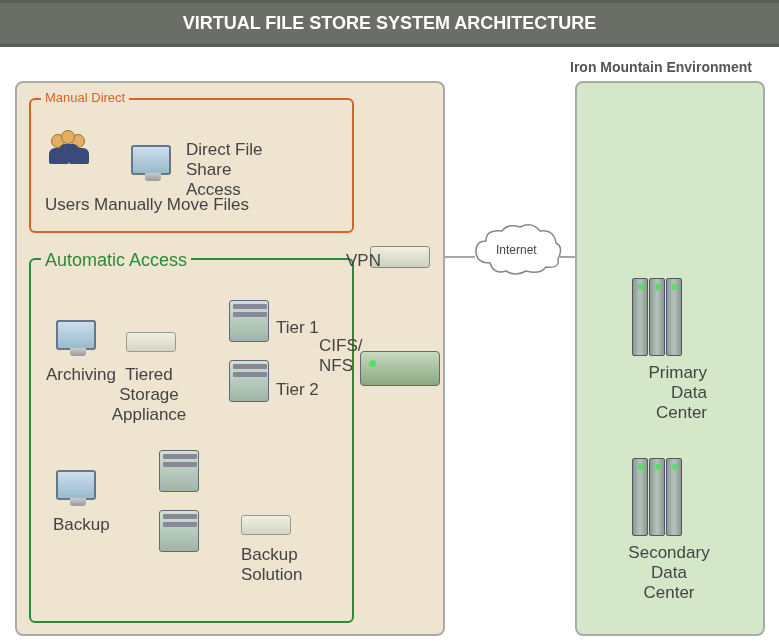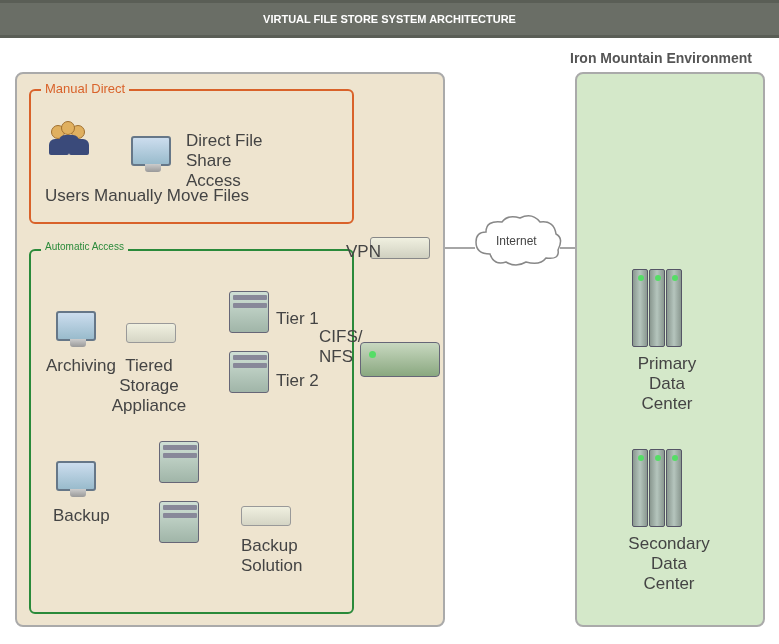--- a/index.html
+++ b/index.html
@@ -1,27 +1,27 @@
 <!DOCTYPE html>
 <html><head>
 <meta charset="utf-8">
 <style>
 *{margin:0;padding:0;box-sizing:border-box}
 body{font-family:Arial,sans-serif;width:779px;height:644px;background:#fff;position:relative}
-.header{background:#6a6e66;color:#fff;text-align:center;padding:10px 0;font-weight:bold;font-size:11px;border-top:3px solid #5a5e56;border-bottom:3px solid #5a5e56;margin-bottom:4px}
+.header{background:#6a6e66;color:#fff;text-align:center;padding:10px 0;font-weight:bold;font-size:18px;border-top:3px solid #5a5e56;border-bottom:3px solid #5a5e56;margin-bottom:4px}
 .canvas{position:relative;width:779px;height:590px}
 .section-title{position:absolute;font-weight:bold;font-size:14px;color:#555}
 .cust-title{left:160px;top:8px}
 .iron-title{left:570px;top:8px}
 .cust-box{position:absolute;left:15px;top:30px;width:430px;height:555px;background:#eee4cf;border:2px solid #aaa;border-radius:8px}
 .iron-box{position:absolute;left:575px;top:30px;width:190px;height:555px;background:#d4e8c9;border:2px solid #aaa;border-radius:8px}
 .manual-box{position:absolute;left:12px;top:15px;width:325px;height:135px;border:2px solid #d9622a;border-radius:6px}
 .manual-title{position:absolute;left:10px;top:-10px;background:#eee4cf;padding:0 4px;color:#d9622a;font-size:13px}
 .auto-box{position:absolute;left:12px;top:175px;width:325px;height:365px;border:2px solid #2a8a3a;border-radius:6px}
-.auto-title{position:absolute;left:10px;top:-10px;background:#eee4cf;padding:0 4px;color:#2a8a3a;font-size:10px}
+.auto-title{position:absolute;left:10px;top:-10px;background:#eee4cf;padding:0 4px;color:#2a8a3a;font-size:18px}
 .lbl{position:absolute;font-size:17px;color:#444}
 .vfs-appliance{position:absolute;left:360px;top:300px;width:80px;height:35px;background:linear-gradient(#c8d8c0,#8aa880);border:1px solid #667;border-radius:4px}
 .vfs-appliance::before{content:"";position:absolute;left:8px;top:8px;width:7px;height:7px;background:#5d6;border-radius:50%}
 .vpn-box{position:absolute;left:370px;top:195px;width:60px;height:22px;background:linear-gradient(#f0f0e0,#d0d0c0);border:1px solid #888;border-radius:3px}
 .cloud{position:absolute;left:470px;top:170px;width:95px;height:60px}
 .monitor{width:40px;height:30px;background:linear-gradient(#cde,#9bc);border:2px solid #678;border-radius:3px;position:relative}
 .monitor::after{content:"";position:absolute;left:12px;bottom:-8px;width:16px;height:8px;background:linear-gradient(#ccc,#999);border-radius:0 0 3px 3px}
 .server-sm{width:40px;height:42px;background:linear-gradient(#d0e0d5,#a0b5a8);border:1px solid #667;border-radius:3px;position:relative}
 .server-sm::before{content:"";position:absolute;left:3px;top:3px;width:34px;height:5px;background:#889;border-radius:1px}
 .server-sm::after{content:"";position:absolute;left:3px;top:11px;width:34px;height:5px;background:#889;border-radius:1px}
@@ -122,20 +122,20 @@
   <svg width="95" height="60" viewBox="0 0 95 60">
     <path d="M 20 42 Q 6 42 6 30 Q 6 20 16 20 Q 16 8 32 10 Q 38 2 50 6 Q 62 0 70 10 Q 84 8 86 22 Q 94 26 88 38 Q 90 48 76 46 Q 70 54 56 50 Q 46 56 36 50 Q 24 54 20 42 Z" fill="#e8eef4" stroke="#8aa" stroke-width="1.5"></path>
   </svg>
   <div class="lbl" style="left:26px;top:22px;font-size:12px">Internet</div>
 </div>
 
 <div class="iron-box">
   <div style="position:absolute;left:55px;top:195px" class="rack">
     <div class="rack-unit"></div><div class="rack-unit"></div><div class="rack-unit"></div>
   </div>
-  <div class="lbl" style="left:50px;top:280px;width:80px;text-align:center">Primary Data Center</div>
+  <div class="lbl" style="left:50px;top:280px;width:80px;text-align:right">Primary Data Center</div>
   <div style="position:absolute;left:55px;top:375px" class="rack">
     <div class="rack-unit"></div><div class="rack-unit"></div><div class="rack-unit"></div>
   </div>
   <div class="lbl" style="left:47px;top:460px;width:90px;text-align:center">Secondary Data Center</div>
 </div>
 
 </div>
 
 </body></html>

